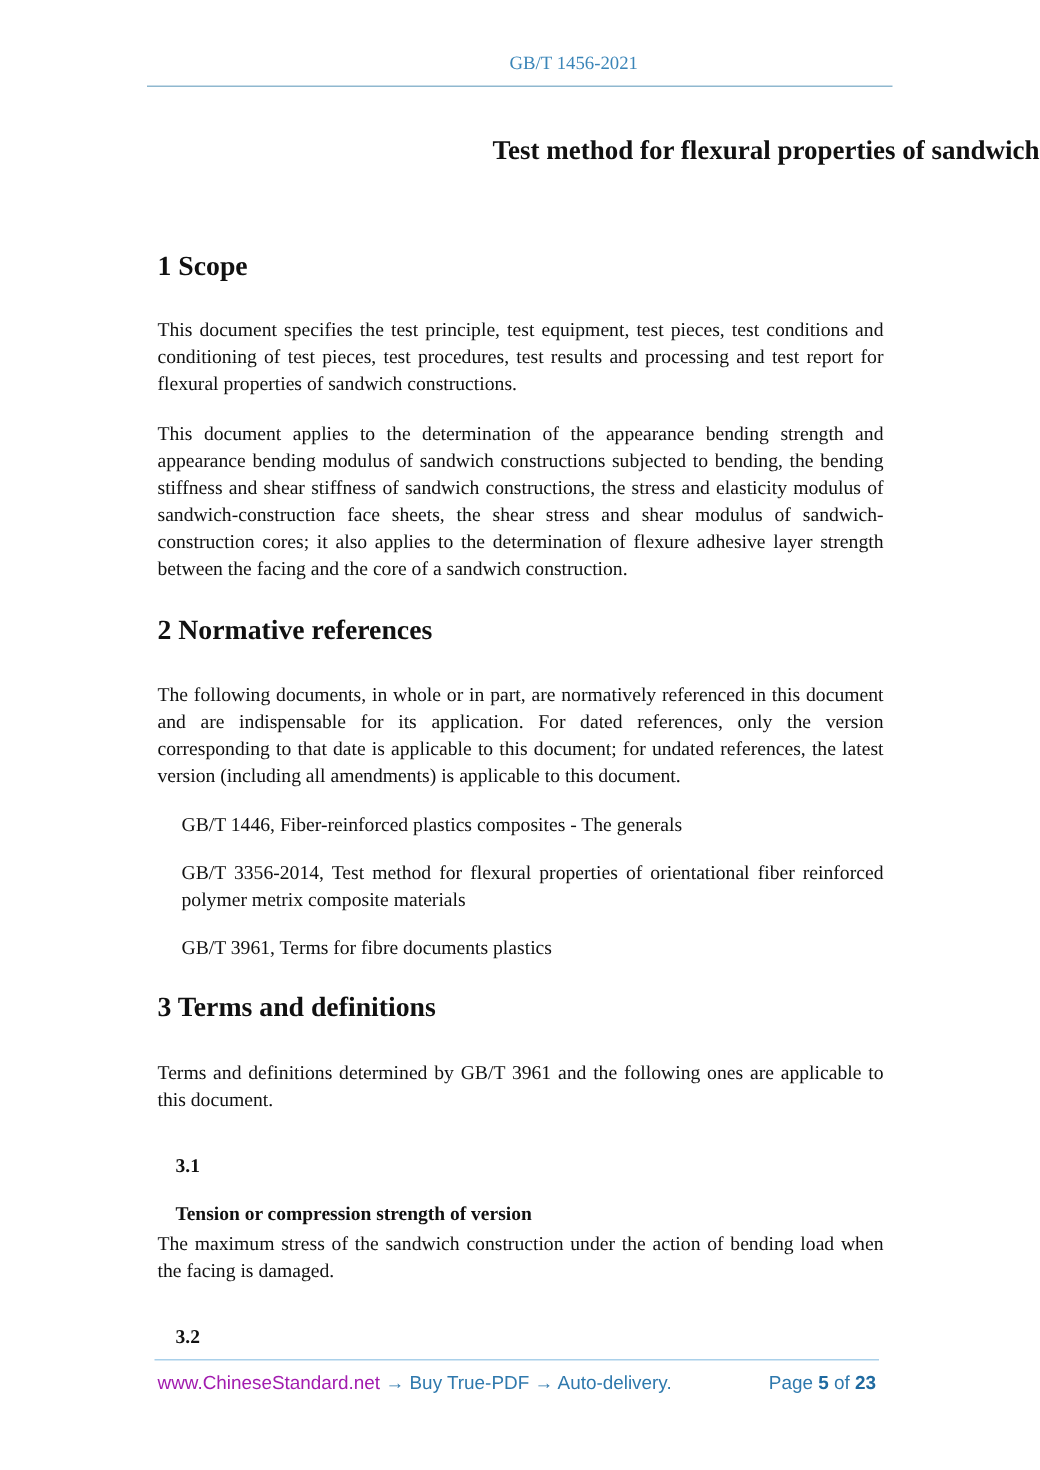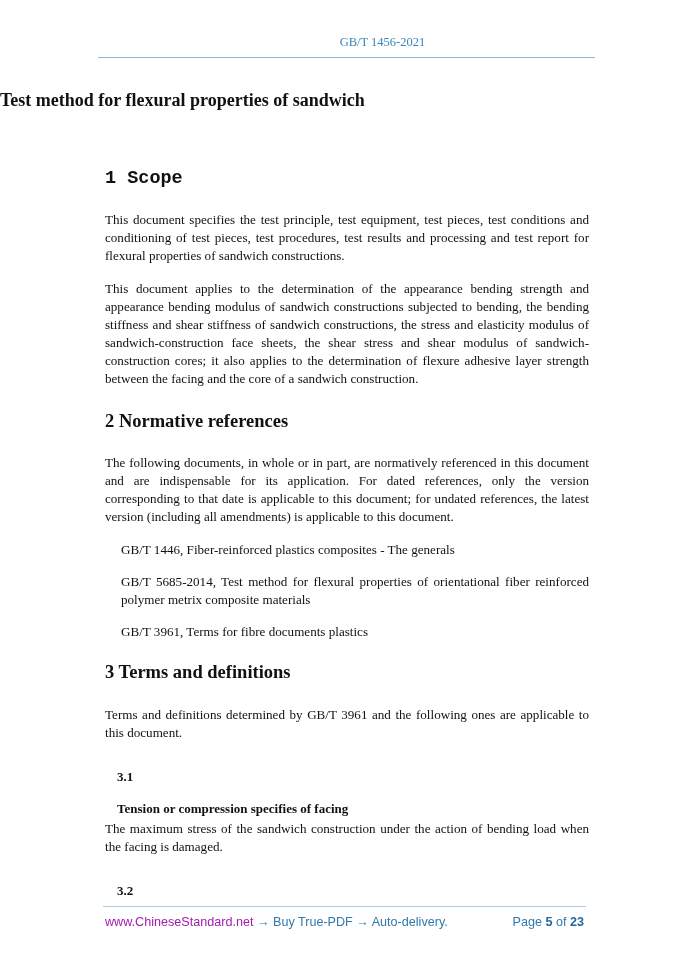--- a/index.html
+++ b/index.html
@@ -31,21 +31,21 @@
     left: 98px;
     width: 497px;
     height: 0;
     border-top: 1px solid #8fb8cf;
   }
   .doc-title {
     position: absolute;
     top: 82px;
     left: 0;
     width: 693px;
-    text-align: left;
+    text-align: right;
     font-weight: bold;
     font-size: 18px;
     line-height: 37px;
   }
   .h1 {
     position: absolute;
     left: 105px;
     font-weight: bold;
     font-size: 18.5px;
     margin: 0;
@@ -107,34 +107,34 @@
 </head>
 <body>
 
 <div class="header-text">GB/T 1456-2021</div>
 <div class="header-rule"></div>
 
 <div class="doc-title">
   <div>Test method for flexural properties of sandwich</div>
 </div>
 
-<h2 class="h1" style="top:168px;font-family:Liberation Mono, monospace;">1 Scope</h2>
+<h2 class="h1" style="top:168px;">1 Scope</h2>
 <p class="para" style="top:211px;">This document specifies the test principle, test equipment, test pieces, test conditions and conditioning of test pieces, test procedures, test results and processing and test report for flexural properties of sandwich constructions.</p>
 <p class="para" style="top:280px;">This document applies to the determination of the appearance bending strength and appearance bending modulus of sandwich constructions subjected to bending, the bending stiffness and shear stiffness of sandwich constructions, the stress and elasticity modulus of sandwich-construction face sheets, the shear stress and shear modulus of sandwich-construction cores; it also applies to the determination of flexure adhesive layer strength between the facing and the core of a sandwich construction.</p>
 
 <h2 class="h1" style="top:411px;">2 Normative references</h2>
 <p class="para" style="top:454px;">The following documents, in whole or in part, are normatively referenced in this document and are indispensable for its application. For dated references, only the version corresponding to that date is applicable to this document; for undated references, the latest version (including all amendments) is applicable to this document.</p>
 <p class="para indent" style="top:541px;">GB/T 1446, Fiber-reinforced plastics composites - The generals</p>
-<p class="para indent" style="top:573px;">GB/T 5685-2014, Test method for flexural properties of orientational fiber reinforced polymer metrix composite materials</p>
+<p class="para indent" style="top:573px;">GB/T 3356-2014, Test method for flexural properties of orientational fiber reinforced polymer metrix composite materials</p>
 <p class="para indent" style="top:623px;">GB/T 3961, Terms for fibre documents plastics</p>
 
 <h2 class="h1" style="top:662px;">3 Terms and definitions</h2>
 <p class="para" style="top:706px;">Terms and definitions determined by GB/T 3961 and the following ones are applicable to this document.</p>
 <div class="term-num" style="top:757px;">3.1</div>
-<div class="term-name" style="top:789px;">Tension or compression specifies of facing</div>
+<div class="term-name" style="top:789px;">Tension or compression strength of version</div>
 <p class="para" style="top:820px;">The maximum stress of the sandwich construction under the action of bending load when the facing is damaged.</p>
 <div class="term-num" style="top:871px;">3.2</div>
 
 <div class="footer-rule"></div>
 <div class="footer">
   <a>www.ChineseStandard.net</a><span> → Buy True-PDF → Auto-delivery.</span>
   <span class="page">
     <span>Page</span>
     <b>5</b>
     <span>of</span>

